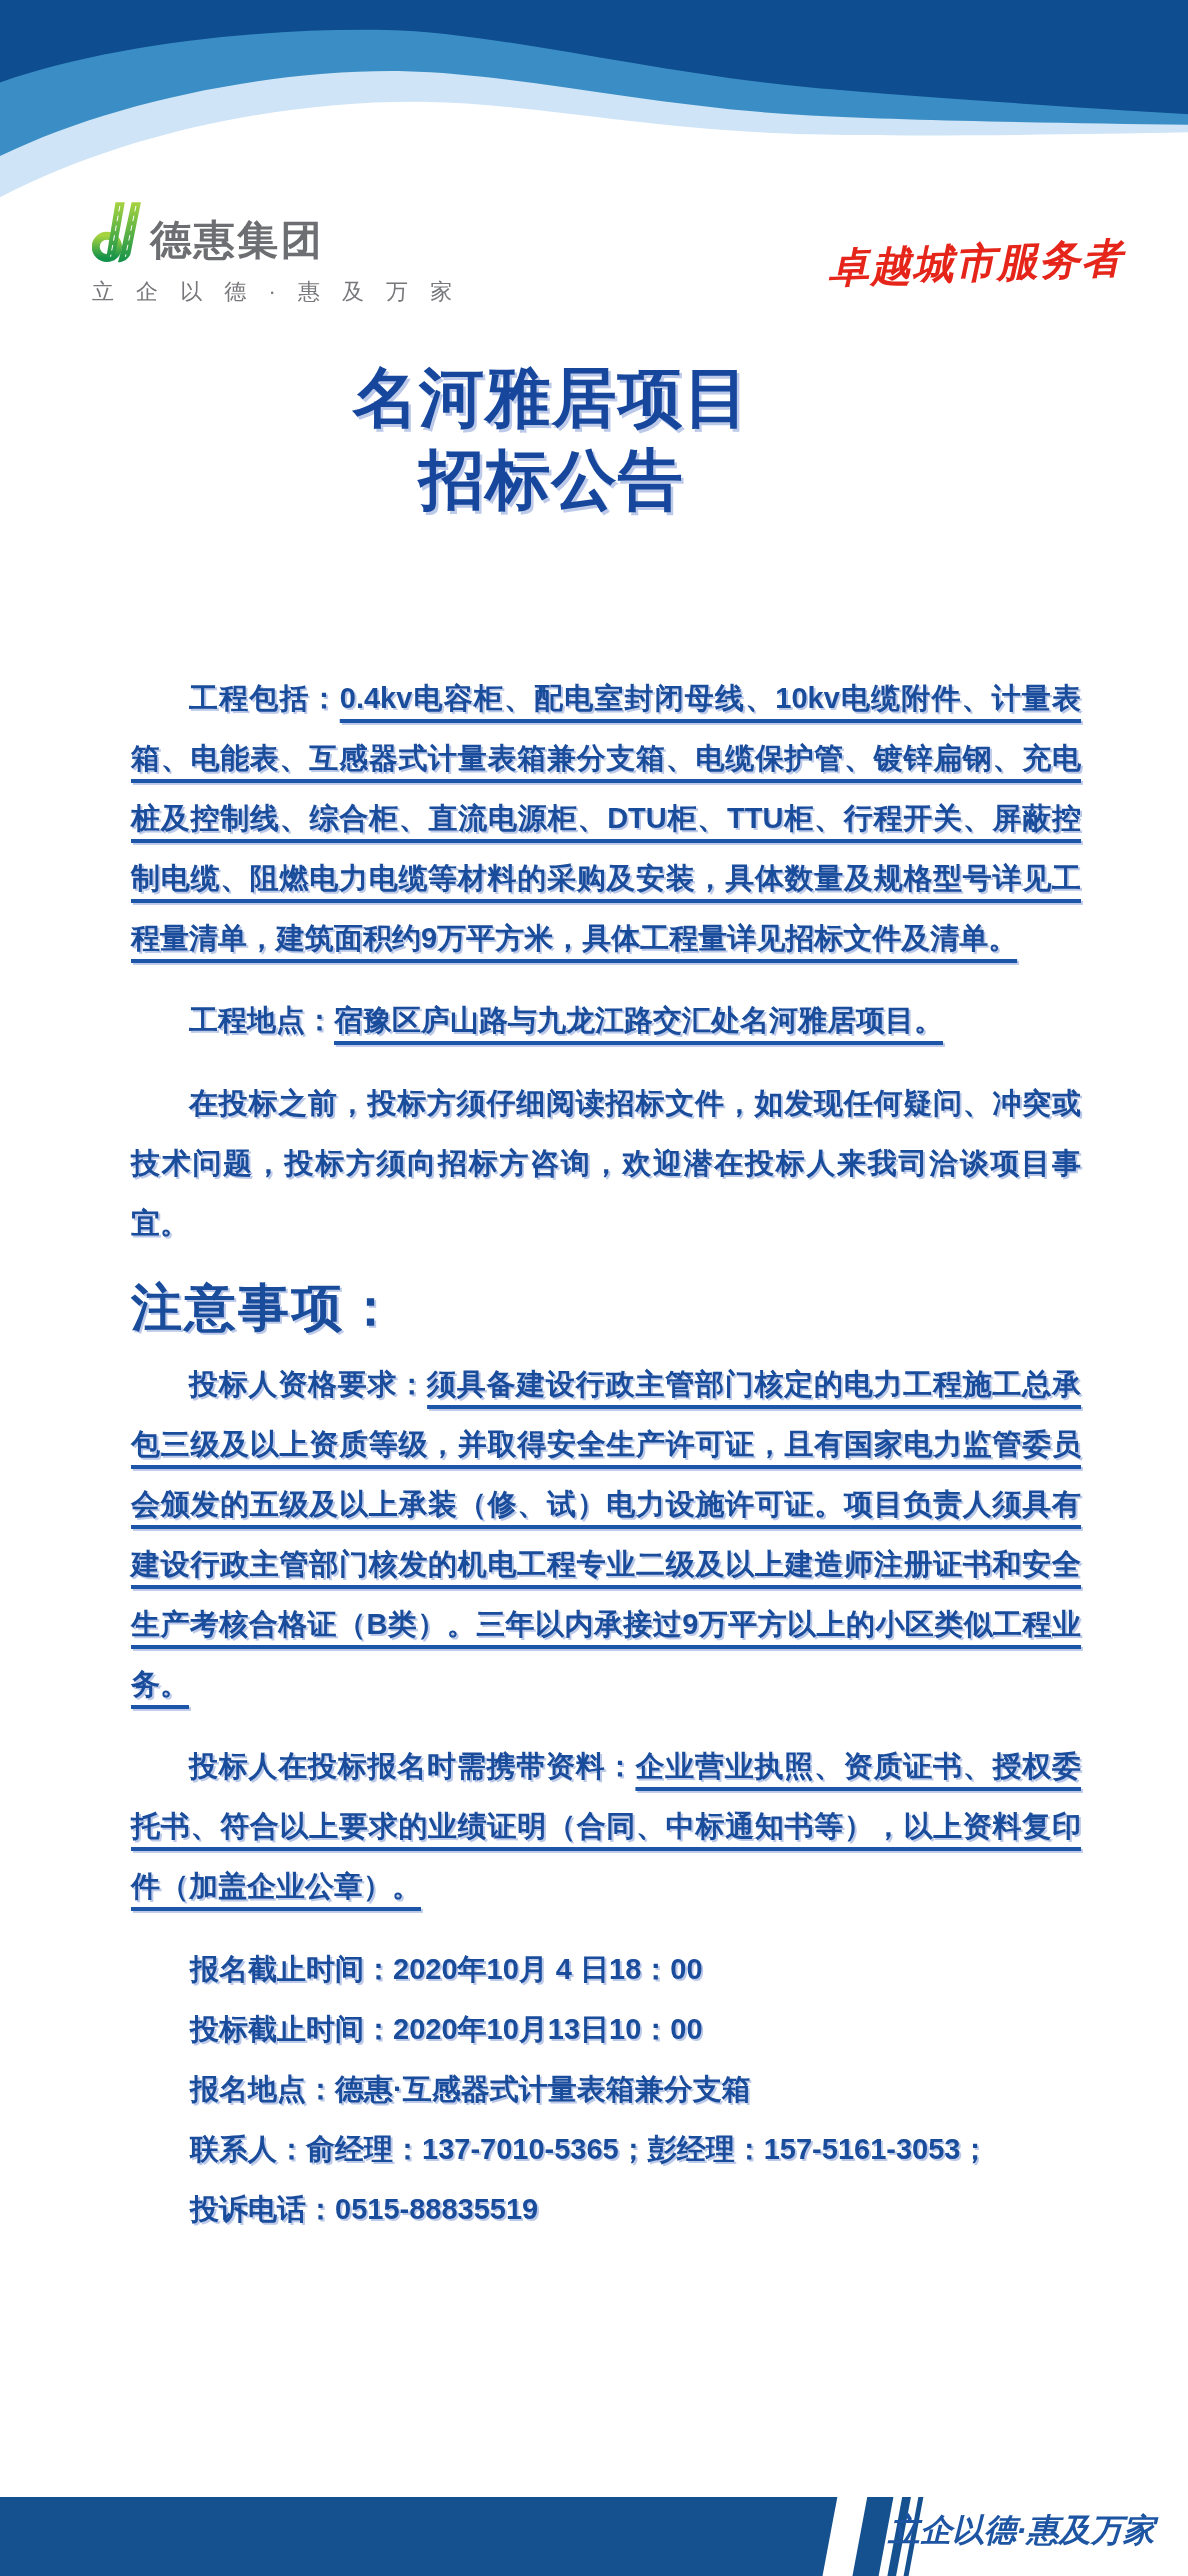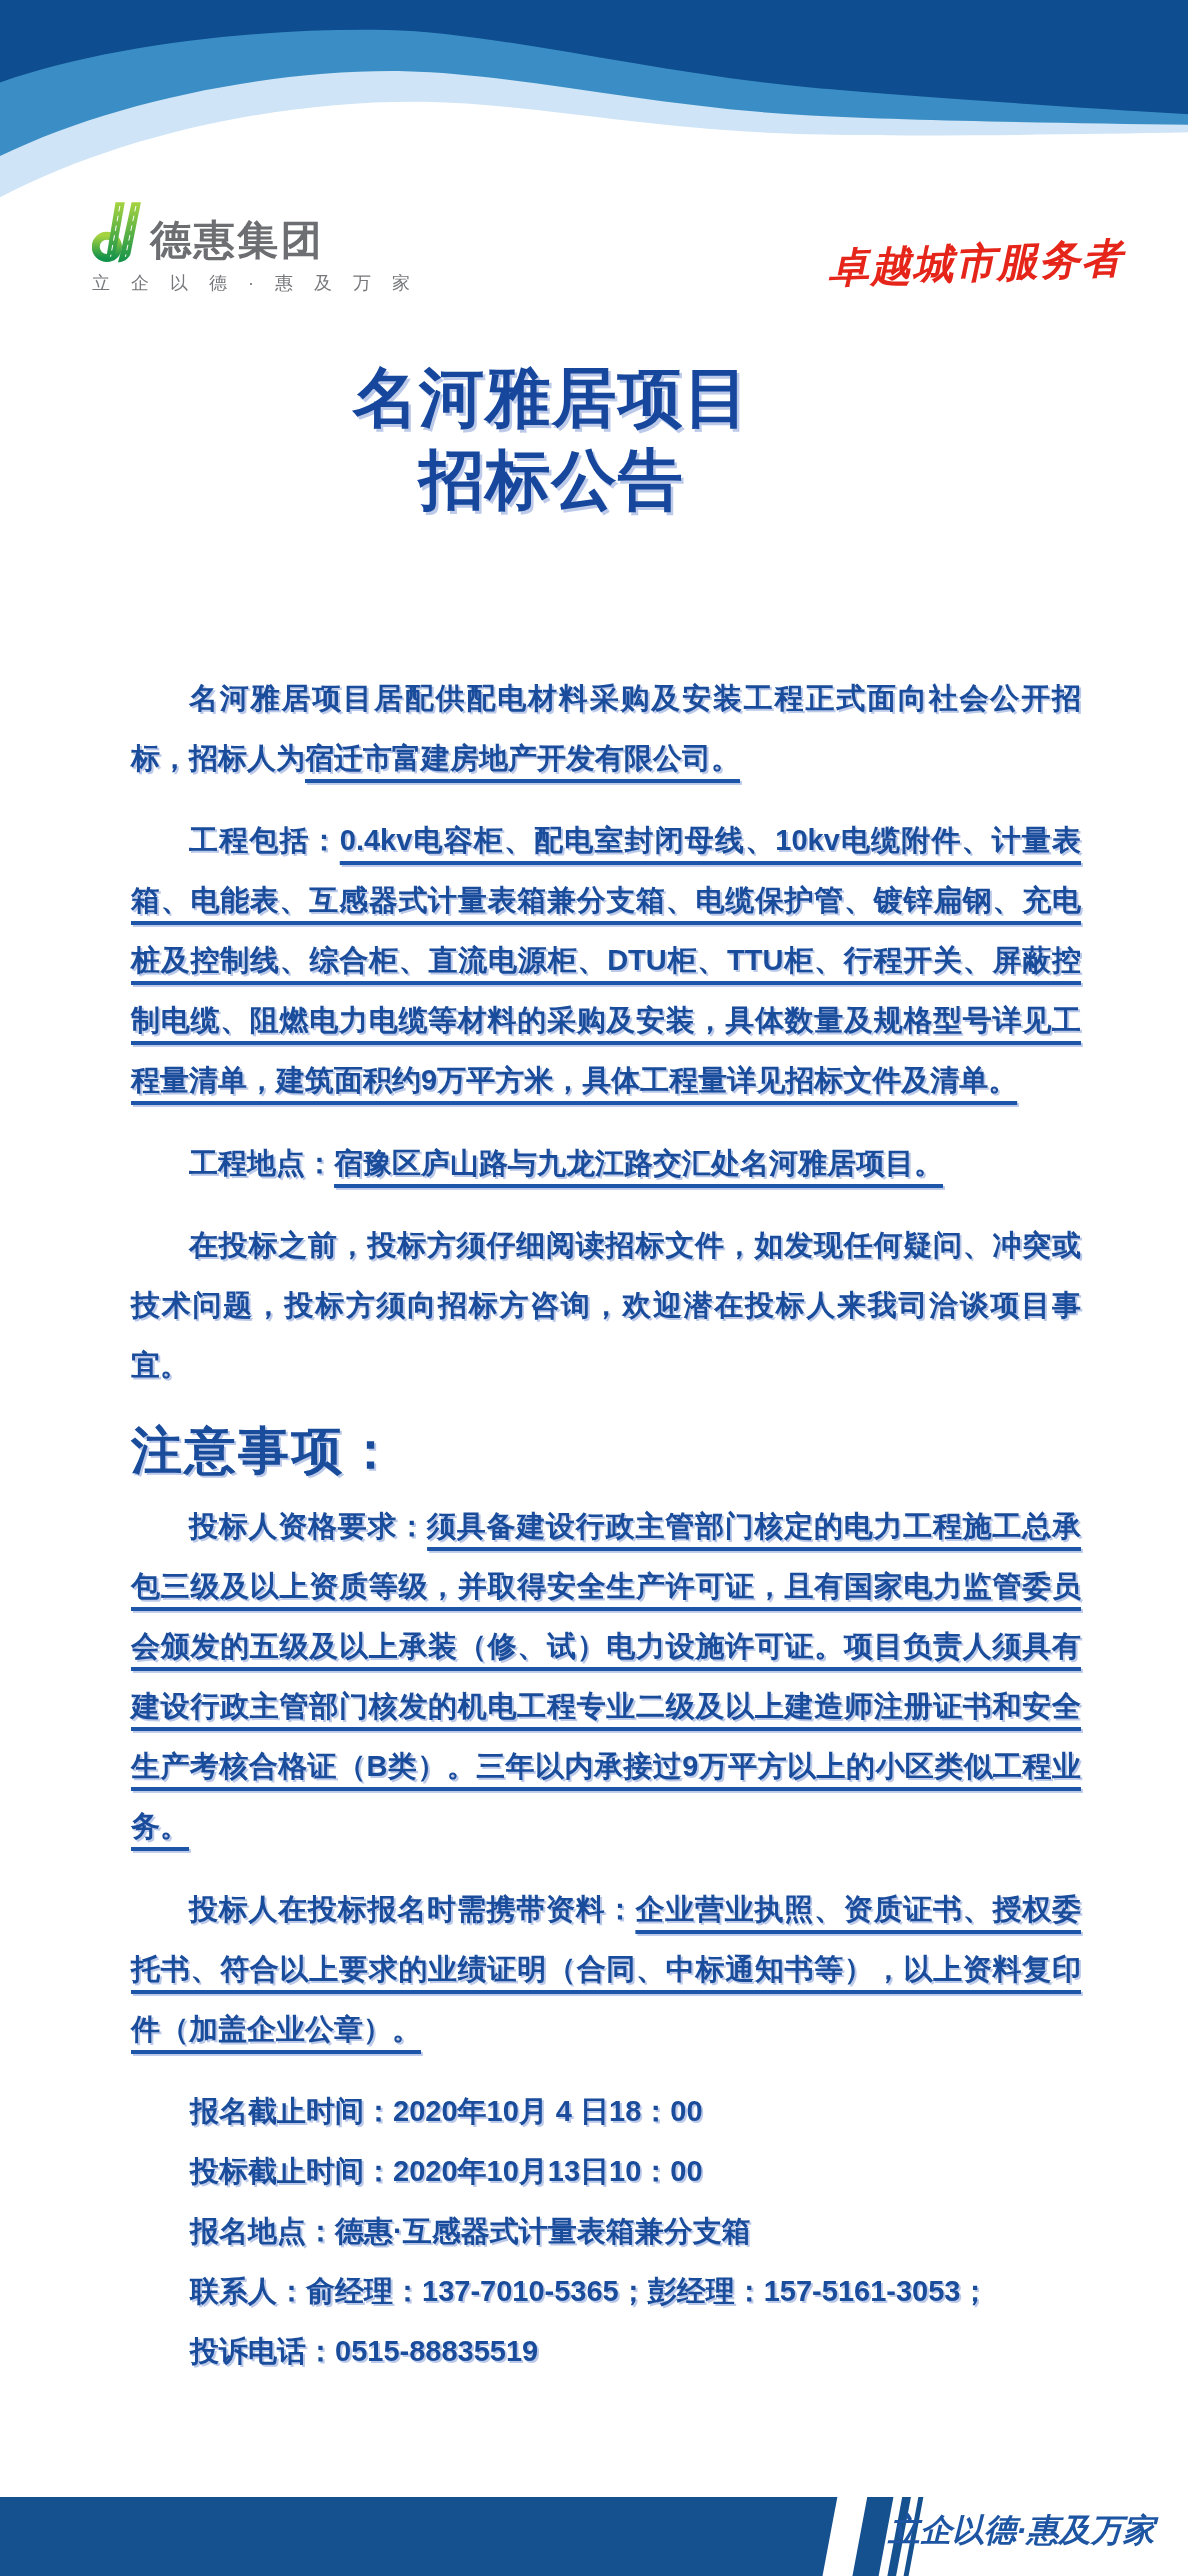--- a/index.html
+++ b/index.html
@@ -23,21 +23,21 @@
   .wave{position:absolute;left:0;top:0;width:1189px;height:206px;}
   
   .logo{position:absolute;left:92px;top:201px;width:349px;}
   .logo-row{display:flex;align-items:flex-end;}
   .logo-mark{width:52px;height:62px;flex:0 0 auto;}
   .logo-name{
     font-size:41px;font-weight:700;color:var(--gray);
     letter-spacing:2.5px;margin-left:6.2px;line-height:1;padding-bottom:2.5px;
   }
   .logo-tagline{
-    margin-top:8px;font-size:18px;color:#77787b;font-weight:500;
+    margin-top:14px;font-size:22px;color:#77787b;font-weight:500;
     letter-spacing:8px;white-space:nowrap;
   }
   
   .red-slogan{
     position:absolute;left:801px;top:226px;width:349px;height:75px;
     display:flex;align-items:center;justify-content:center;
     font-size:41px;font-weight:900;font-style:italic;color:var(--red);
     transform:rotate(-2deg);letter-spacing:1.2px;white-space:nowrap;
   }
   
@@ -109,21 +109,20 @@
 
 <div class="red-slogan">卓越城市服务者</div>
 
 <div class="title">
   <div>名河雅居项目</div>
   <div>招标公告</div>
 </div>
 
 <div class="body-text">
   <div id="intro-paragraphs">
-      <p class="para"><span class="seg">名河雅居项目居配供配电材料采购及安装工程正式面向社会公开招标，招标人为</span><span class="seg u">宿迁市富建房地产开发有限公司。</span></p>
       <p class="para"><span class="seg">工程包括：</span><span class="seg u">0.4kv电容柜、配电室封闭母线、10kv电缆附件、计量表箱、电能表、互感器式计量表箱兼分支箱、电缆保护管、镀锌扁钢、充电桩及控制线、综合柜、直流电源柜、DTU柜、TTU柜、行程开关、屏蔽控制电缆、阻燃电力电缆等材料的采购及安装，具体数量及规格型号详见工程量清单，建筑面积约9万平方米，具体工程量详见招标文件及清单。</span></p>
       <p class="para"><span class="seg">工程地点：</span><span class="seg u">宿豫区庐山路与九龙江路交汇处名河雅居项目。</span></p>
       <p class="para"><span class="seg">在投标之前，投标方须仔细阅读招标文件，如发现任何疑问、冲突或技术问题，投标方须向招标方咨询，欢迎潜在投标人来我司洽谈项目事宜。</span></p>
     </div>
   <div class="notice-heading">注意事项：</div>
   <div id="notice-paragraphs">
       <p class="para"><span class="seg">投标人资格要求：</span><span class="seg u">须具备建设行政主管部门核定的电力工程施工总承包三级及以上资质等级，并取得安全生产许可证，且有国家电力监管委员会颁发的五级及以上承装（修、试）电力设施许可证。项目负责人须具有建设行政主管部门核发的机电工程专业二级及以上建造师注册证书和安全生产考核合格证（B类）。三年以内承接过9万平方以上的小区类似工程业务。</span></p>
       <p class="para"><span class="seg">投标人在投标报名时需携带资料：</span><span class="seg u">企业营业执照、资质证书、授权委托书、符合以上要求的业绩证明（合同、中标通知书等），以上资料复印件（加盖企业公章）。</span></p>
     </div>
   <div class="contacts" id="contact-lines">

